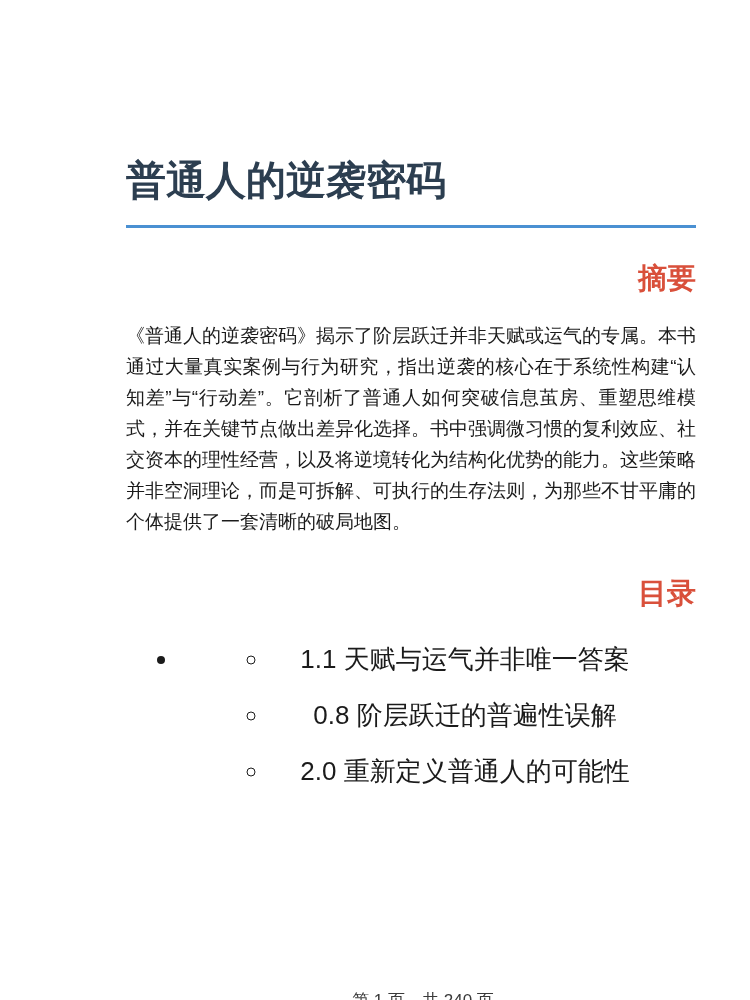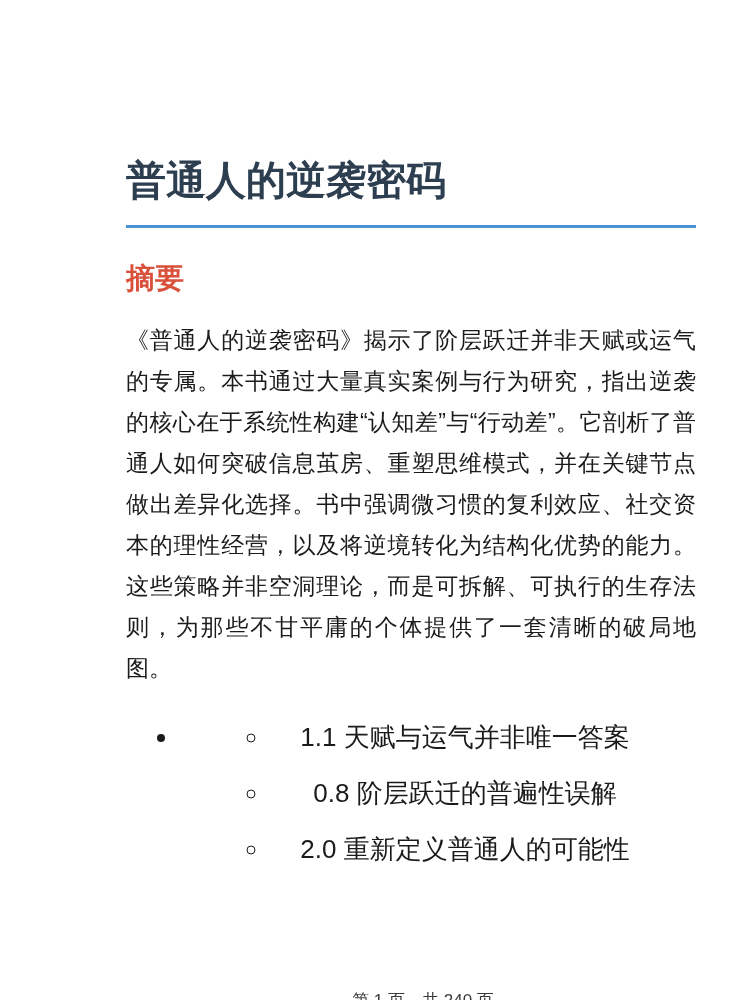--- a/index.html
+++ b/index.html
@@ -27,26 +27,27 @@
     color: var(--title_text);
     letter-spacing: 0;
     padding-bottom: 21px;
     border-bottom: 3px solid var(--divider);
   }
   .section-heading {
     font-size: 29px;
     line-height: 36px;
     font-weight: 800;
     color: var(--accent);
+    text-align: right;
   }
   .abstract-heading { margin-top: 32px; }
   .abstract-body {
     margin-top: 24px;
-    font-size: 23px;
-    line-height: 41px;
+    font-size: 19px;
+    line-height: 31px;
     color: var(--body_text);
     text-align: justify;
     text-justify: inter-ideograph;
   }
   .toc-heading { margin-top: 38px; }
   .toc-list {
     margin-top: 26px;
     padding-left: 42px;
     list-style-type: disc;
     font-size: 26px;
@@ -74,20 +75,21 @@
 <body>
 
 <div class="page">
 
   <h1 class="doc-title">普通人的逆袭密码</h1>
 
   <h2 class="section-heading abstract-heading">摘要</h2>
 
   <p class="abstract-body">《普通人的逆袭密码》揭示了阶层跃迁并非天赋或运气的专属。本书通过大量真实案例与行为研究，指出逆袭的核心在于系统性构建“认知差”与“行动差”。它剖析了普通人如何突破信息茧房、重塑思维模式，并在关键节点做出差异化选择。书中强调微习惯的复利效应、社交资本的理性经营，以及将逆境转化为结构化优势的能力。这些策略并非空洞理论，而是可拆解、可执行的生存法则，为那些不甘平庸的个体提供了一套清晰的破局地图。</p>
 
+  <h2 class="section-heading toc-heading">目录</h2>
 
   <ul class="toc-list">
     <li>
       <ul class="toc-sublist">
         <li>
           <span>1.1 天赋与运气并非唯一答案</span>
         </li>
         <li>
           <span>0.8 阶层跃迁的普遍性误解</span>
         </li>

